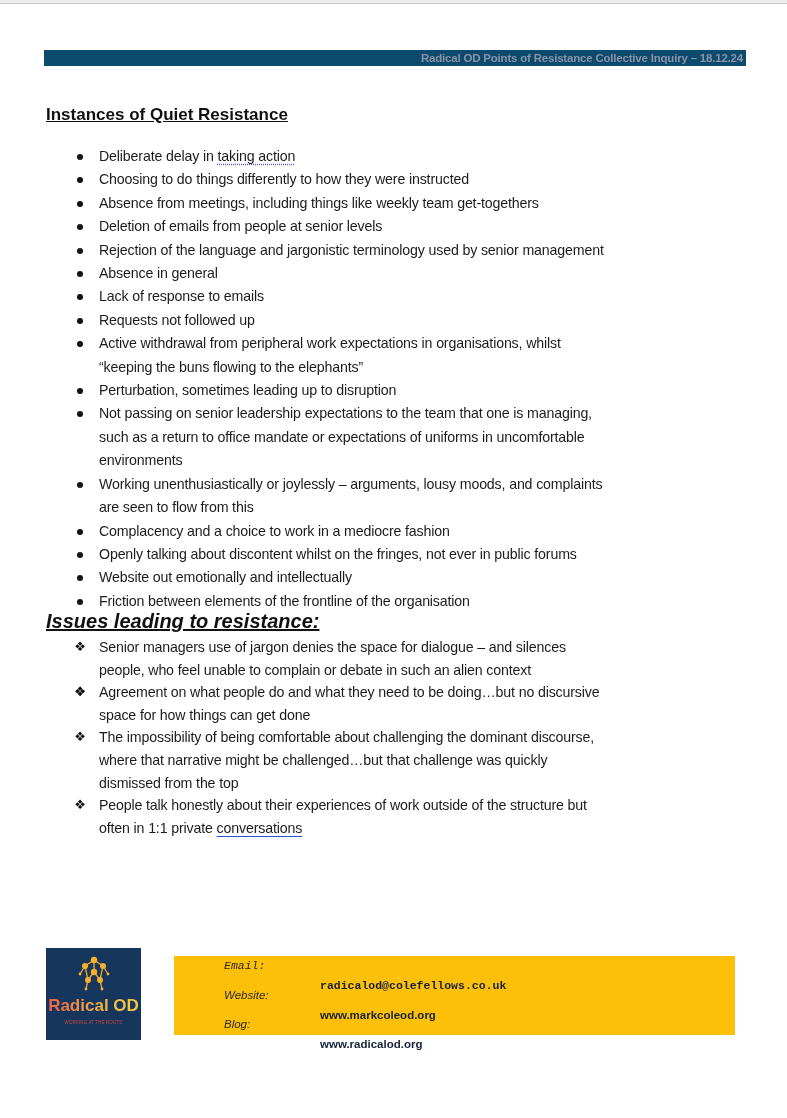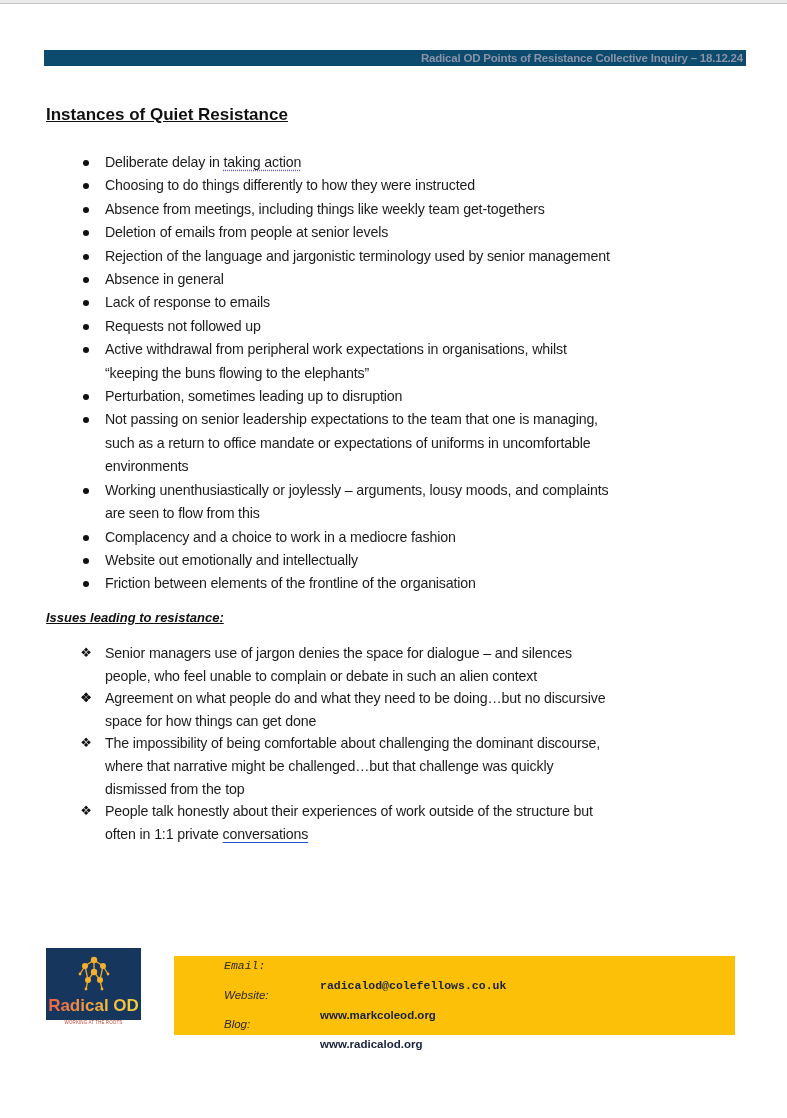--- a/index.html
+++ b/index.html
@@ -43,21 +43,21 @@
       left: 46px; top: 105px;
       font-size: 17px;
       font-weight: bold;
       text-decoration: underline;
       color: #111;
       margin: 0;
     }
     ul.list {
       position: absolute;
       left: 0; top: 140px;
-      margin: 11px; padding: 0;
+      margin: 5px; padding: 0;
       list-style: none;
       width: 640px;
     }
     ul.list li {
       position: relative;
       padding-left: 94px;
       padding-right: 40px;
       font-size: 14.2px;
       line-height: 23.4px;
       color: #1c1c1c;
@@ -87,37 +87,37 @@
       text-underline-offset: 3px;
     }
     .link-underline {
       text-decoration: underline;
       text-decoration-color: #2255cc;
       text-underline-offset: 3px;
     }
     .issues-title {
       position: absolute;
       left: 46px; top: 610px;
-      font-size: 13px;
+      font-size: 20px;
       font-weight: bold;
       font-style: italic;
       text-decoration: underline;
       margin: 0;
       color: #111;
     }
     ul.issues {
       top: 631px;
     }
     ul.issues li {
       line-height: 22.6px;
     }
     .logo {
       position: absolute;
       left: 46px; top: 948px;
-      width: 95px; height: 72px;
+      width: 95px; height: 92px;
       background: #17365d;
     }
     .logo svg {
       position: absolute;
       left: 30px; top: 8px;
     }
     .logo-name {
       position: absolute;
       left: 0; width: 95px;
       top: 48px;
@@ -183,20 +183,21 @@
     <li><span class="bullet dot"></span><span>Deletion of emails from people at senior levels</span></li>
     <li><span class="bullet dot"></span><span>Rejection of the language and jargonistic terminology used by senior management</span></li>
     <li><span class="bullet dot"></span><span>Absence in general</span></li>
     <li><span class="bullet dot"></span><span>Lack of response to emails</span></li>
     <li><span class="bullet dot"></span><span>Requests not followed up</span></li>
     <li><span class="bullet dot"></span><span>Active withdrawal from peripheral work expectations in organisations, whilst “keeping the buns flowing to the elephants”</span></li>
     <li><span class="bullet dot"></span><span>Perturbation, sometimes leading up to disruption</span></li>
     <li><span class="bullet dot"></span><span>Not passing on senior leadership expectations to the team that one is managing, such as a return to office mandate or expectations of uniforms in uncomfortable environments</span></li>
     <li><span class="bullet dot"></span><span>Working unenthusiastically or joylessly – arguments, lousy moods, and complaints are seen to flow from this</span></li>
     <li><span class="bullet dot"></span><span>Complacency and a choice to work in a mediocre fashion</span></li>
+    <li><span class="bullet dot"></span><span>Openly talking about discontent whilst on the fringes, not ever in public forums</span></li>
     <li><span class="bullet dot"></span><span>Website out emotionally and intellectually</span></li>
     <li><span class="bullet dot"></span><span>Friction between elements of the frontline of the organisation</span></li>
   </ul>
 
 <h2 class="issues-title">Issues leading to resistance:</h2>
 
 <ul class="list issues" id="issues-list">
     <li><span class="bullet star">❖</span><span>Senior managers use of jargon denies the space for dialogue – and silences people, who feel unable to complain or debate in such an alien context</span></li>
     <li><span class="bullet star">❖</span></li>
     <li><span class="bullet star">❖</span><span>Agreement on what people do and what they need to be doing…but no discursive space for how things can get done</span></li>

